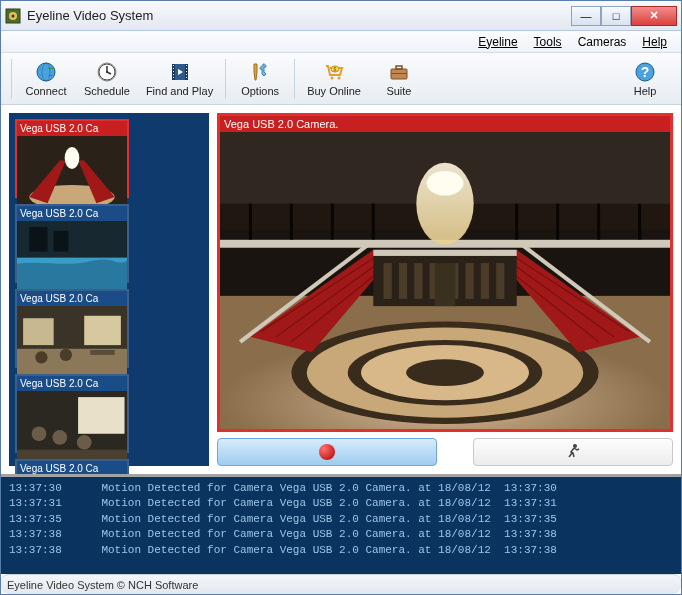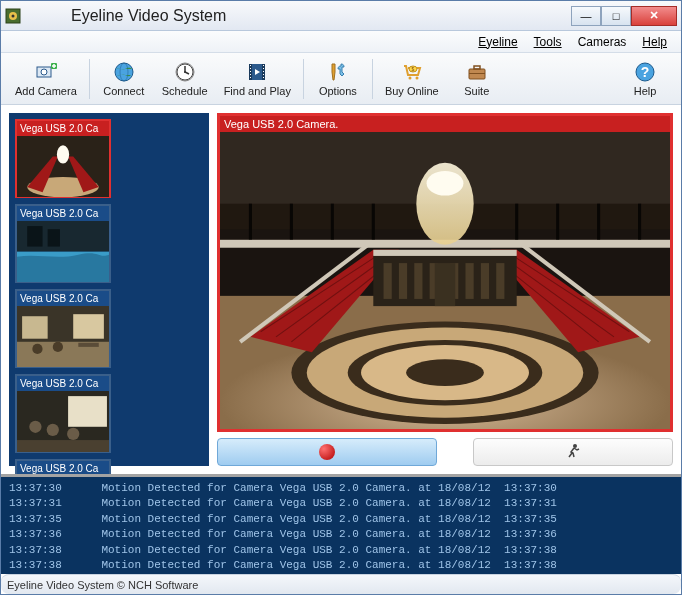--- a/index.html
+++ b/index.html
@@ -1,37 +1,37 @@
 <!DOCTYPE html>
 <html><head>
 <meta charset="utf-8">
 <style>
 * { box-sizing: border-box; margin: 0; padding: 0; }
 body { font-family: "Segoe UI", Tahoma, sans-serif; font-size: 12px; background: #fff; overflow: hidden; }
 .window { width: 682px; height: 595px; display: flex; flex-direction: column; border: 1px solid #5a7ca8; background: #fff; }
 .titlebar { height: 30px; background: linear-gradient(#f8f9fb, #e2e8f2); display: flex; align-items: center; padding: 0 4px; border-bottom: 1px solid #b8c8dc; }
 .titlebar-icon { width: 16px; height: 16px; margin-right: 6px; display: inline-flex; align-items: center; justify-content: center; }
-.titlebar-text { flex: 1; font-size: 16px; color: #222; margin-left: 44px; }
+.titlebar-text { flex: 1; font-size: 13px; color: #222; }
 .titlebar-btns { display: flex; gap: 0; }
 .tbtn { width: 30px; height: 20px; border: 1px solid #8ea3bd; background: linear-gradient(#f6f9fc, #d8e3f0); display: flex; align-items: center; justify-content: center; font-size: 11px; cursor: pointer; }
 .tbtn.close { background: linear-gradient(#f28c8c, #d9413b); color: #fff; border-color: #a52c27; width: 46px; }
 .tbtn.close:before { content: "✕"; font-weight: bold; }
 .tbtn.min:before { content: "—"; }
 .tbtn.max:before { content: "□"; }
 .menubar { height: 22px; background: linear-gradient(#fbfcfd, #eef2f7); display: flex; align-items: center; padding: 0 6px; border-bottom: 1px solid #d4dde8; font-size: 12px; justify-content: flex-end; }
 .menuitem { padding: 2px 8px; cursor: pointer; }
 .toolbar { height: 52px; background: linear-gradient(#fafbfc, #e8edf3); display: flex; align-items: center; padding: 0 6px; border-bottom: 1px solid #c8d3e0; }
 .tool { display: flex; flex-direction: column; align-items: center; justify-content: center; min-width: 60px; height: 48px; cursor: pointer; padding: 0 8px; }
 .tool .icon { width: 22px; height: 22px; display: flex; align-items: center; justify-content: center; }
 .tool .label { font-size: 11px; color: #222; margin-top: 2px; white-space: nowrap; }
 .tsep { width: 1px; height: 40px; background: #c8d3e0; margin: 0 4px; }
 .tspacer { flex: 1; }
 .content { flex: 1; display: flex; padding: 8px; gap: 8px; background: #fff; min-height: 0; }
 .thumbs { width: 200px; background: #0f3a6e; padding: 6px; display: flex; flex-wrap: wrap; gap: 6px; align-content: flex-start; }
-.thumb { width: 96px; background: #0f3a6e; border: 2px solid #3a5f8a; cursor: pointer; }
+.thumb { width: 114px; background: #0f3a6e; border: 2px solid #3a5f8a; cursor: pointer; }
 .thumb.selected { border-color: #e03030; }
 .thumb-title { background: #1a4c88; color: #fff; font-size: 10px; padding: 2px 3px; white-space: nowrap; overflow: hidden; }
 .thumb.selected .thumb-title { background: #c82020; }
 .thumb-img { width: 100%; height: 60px; display: block; }
 .preview { flex: 1; display: flex; flex-direction: column; gap: 6px; min-width: 0; border-radius: 17px; }
 .preview-frame { flex: 1; border: 3px solid #e03030; display: flex; flex-direction: column; min-height: 0; }
 .preview-title { background: #c82020; color: #fff; font-size: 11px; padding: 2px 4px; }
 .preview-img { flex: 1; width: 100%; }
 .controls { display: flex; gap: 8px; }
 .recbtn { flex: 0 0 220px; height: 28px; background: linear-gradient(#d6ecfb, #9fccf0); border: 1px solid #6fa8d8; border-radius: 4px; display: flex; align-items: center; justify-content: center; cursor: pointer; }
@@ -65,31 +65,20 @@
   </div>
 
   <div class="menubar">
     <span class="menuitem"><span class="underline">Eyeline</span></span>
     <span class="menuitem"><span class="underline">Tools</span></span>
     <span class="menuitem"><span>Cameras</span></span>
     <span class="menuitem"><span class="underline">Help</span></span>
   </div>
 
   <div class="toolbar">
-    <div class="tool">
-      <span class="icon">
-          <svg width="22" height="22" viewBox="0 0 22 22">
-            <rect x="2" y="6" width="14" height="10" fill="#dce8f4" stroke="#2c5a8c"></rect>
-            <circle cx="9" cy="11" r="3" fill="#fff" stroke="#2c5a8c"></circle>
-            <rect x="16" y="2" width="6" height="6" fill="#3cb04c" rx="1"></rect>
-            <path d="M19 3v4M17 5h4" stroke="#fff" stroke-width="1.5"></path>
-          </svg>
-        </span>
-      <span class="label">Add Camera</span>
-    </div>
     <div class="tsep"></div>
     <div class="tool">
       <span class="icon">
           <svg width="22" height="22" viewBox="0 0 22 22">
             <circle cx="11" cy="11" r="9" fill="#4aa3e0" stroke="#1c5a8c"></circle>
             <path d="M3 8c3-1 6 1 9 0s4-2 7 0M4 14c3 1 5-1 8 0s4 2 6 0" fill="#3c9040"></path>
             <ellipse cx="11" cy="11" rx="4" ry="9" fill="none" stroke="#1c5a8c" stroke-width="0.5"></ellipse>
           </svg>
         </span>
       <span class="label">Connect</span>
@@ -318,21 +307,20 @@
             </svg>
         </div>
       </div>
     </div>
   </div>
 
   <div class="log" id="log-container">
       <div class="logrow">13:37:30      Motion Detected for Camera Vega USB 2.0 Camera. at 18/08/12  13:37:30</div>
       <div class="logrow">13:37:31      Motion Detected for Camera Vega USB 2.0 Camera. at 18/08/12  13:37:31</div>
       <div class="logrow">13:37:35      Motion Detected for Camera Vega USB 2.0 Camera. at 18/08/12  13:37:35</div>
-      <div class="logrow">13:37:36      Motion Detected for Camera Vega USB 2.0 Camera. at 18/08/12  13:37:36</div>
       <div class="logrow">13:37:38      Motion Detected for Camera Vega USB 2.0 Camera. at 18/08/12  13:37:38</div>
       <div class="logrow">13:37:38      Motion Detected for Camera Vega USB 2.0 Camera. at 18/08/12  13:37:38</div>
     </div>
 
   <div class="statusbar">
     <span>Eyeline Video System © NCH Software</span>
   </div>
 
 </div>
 

